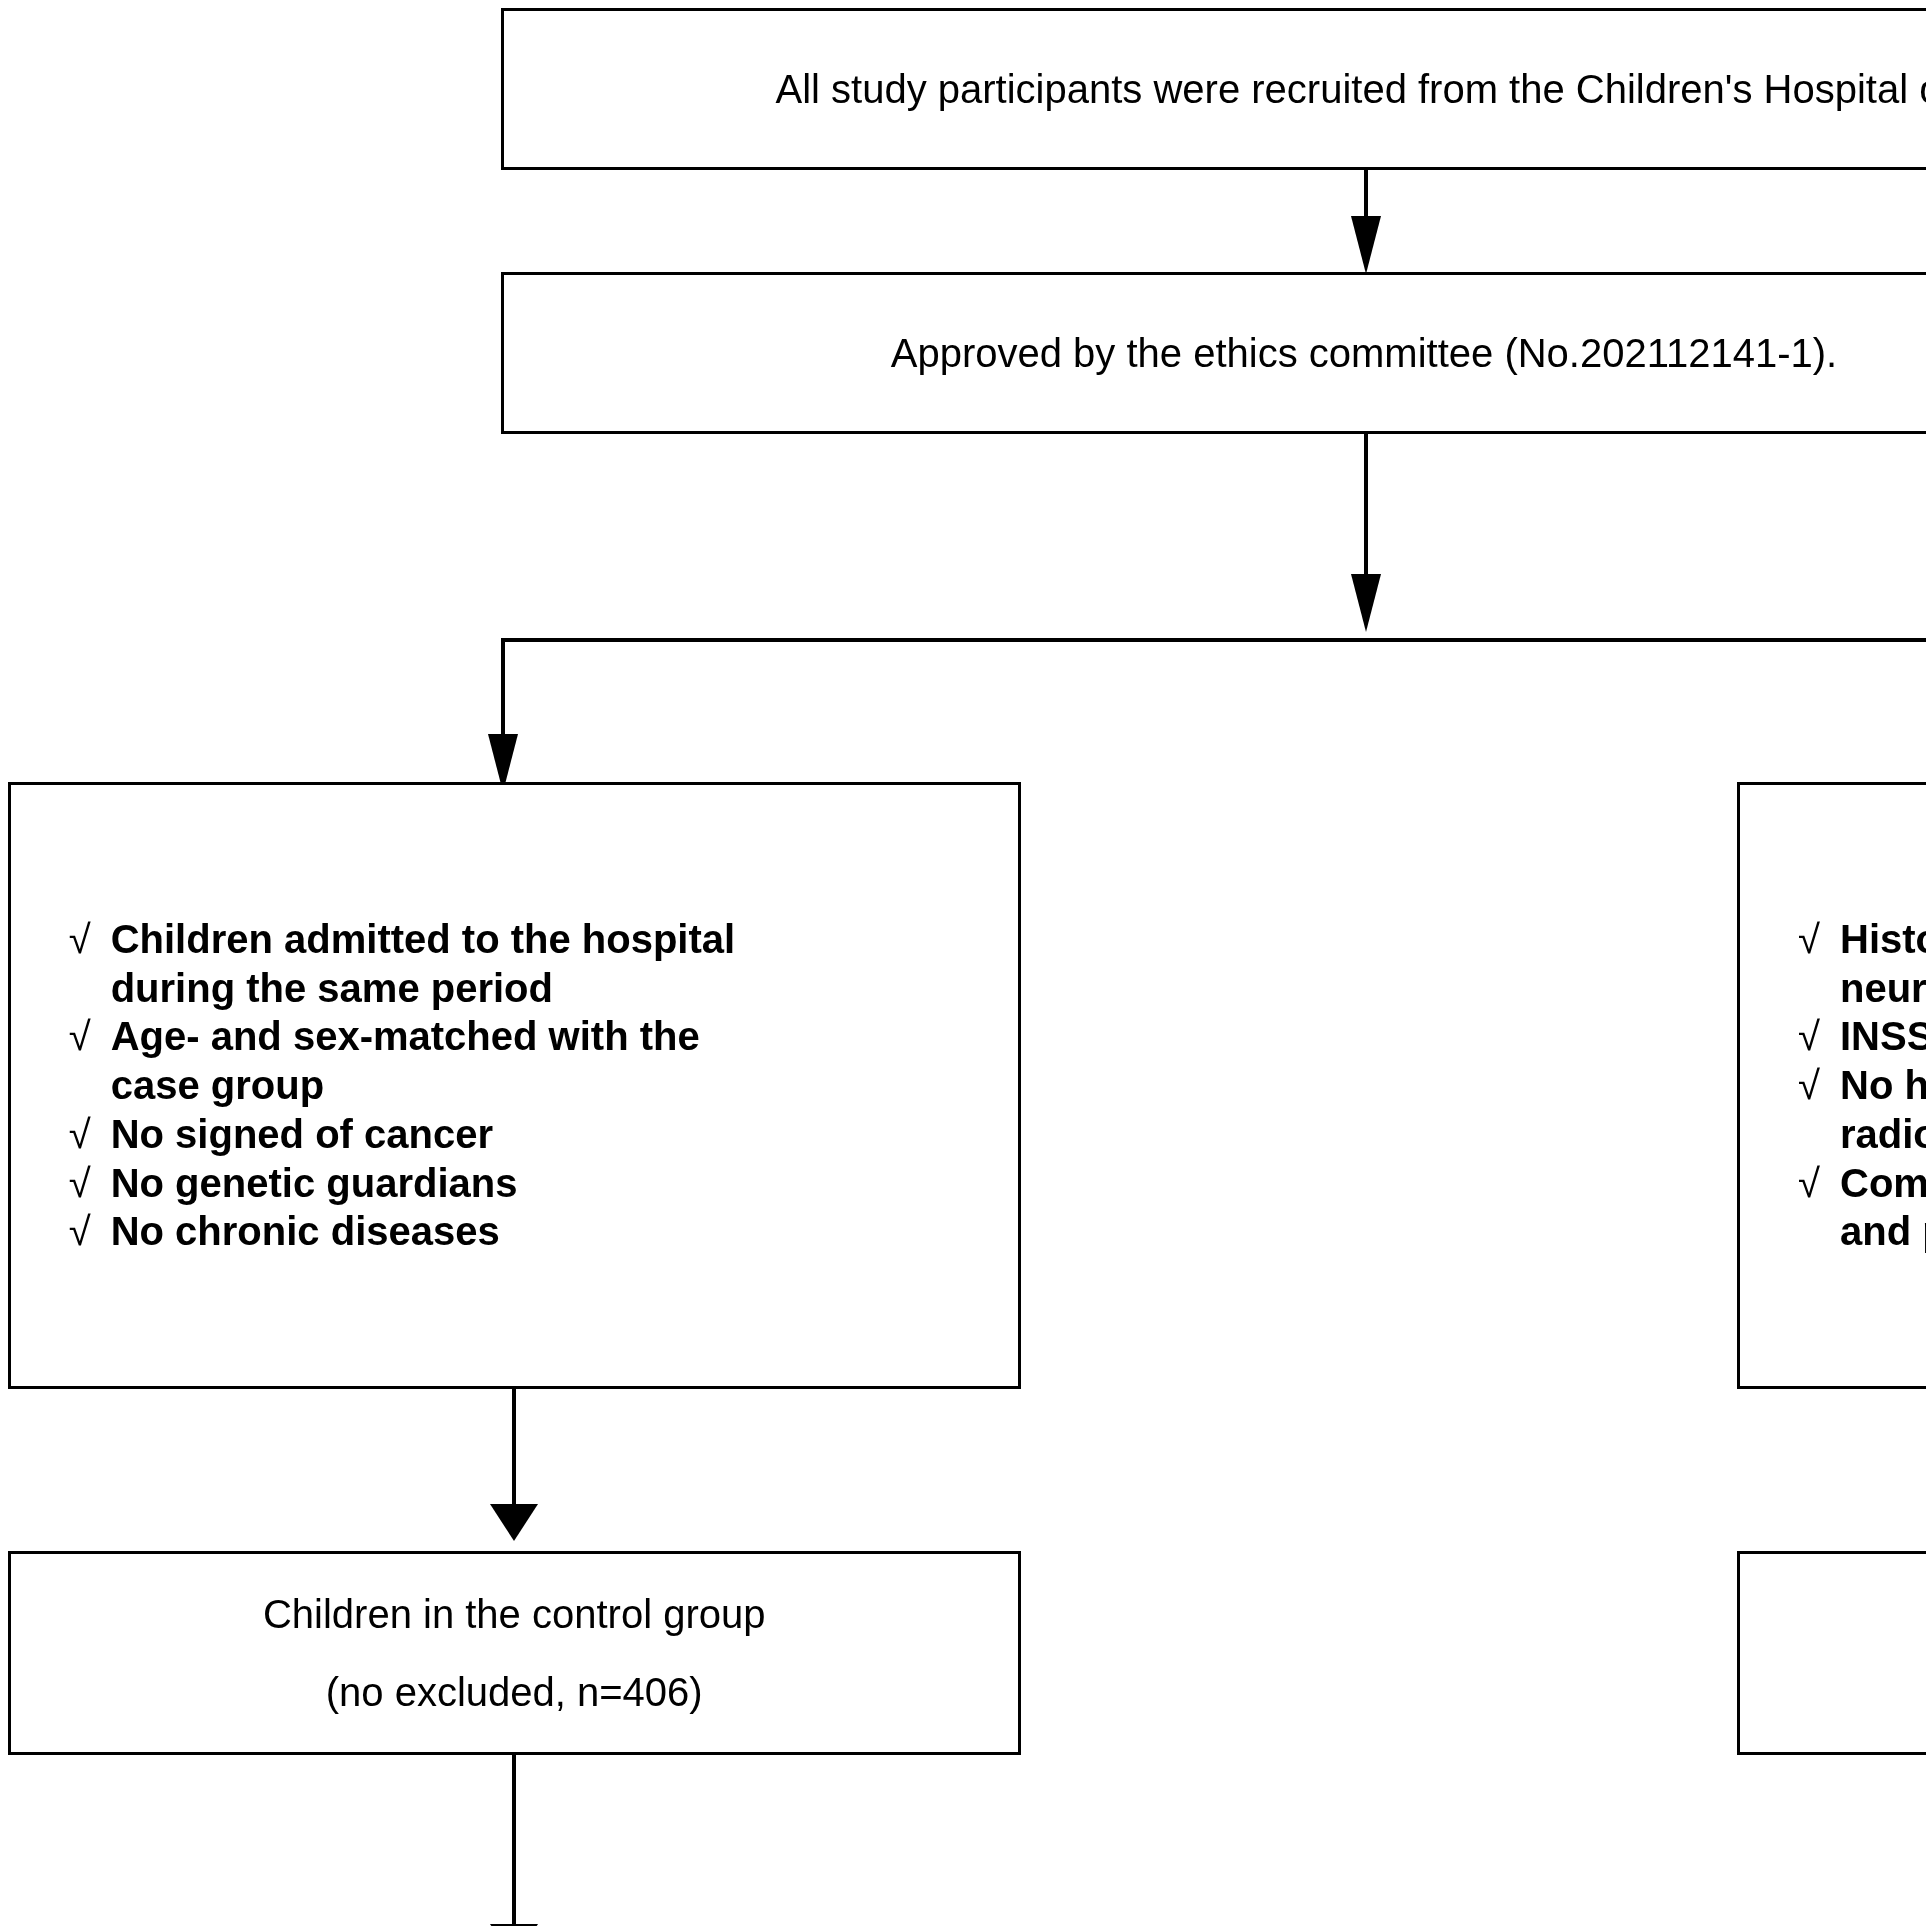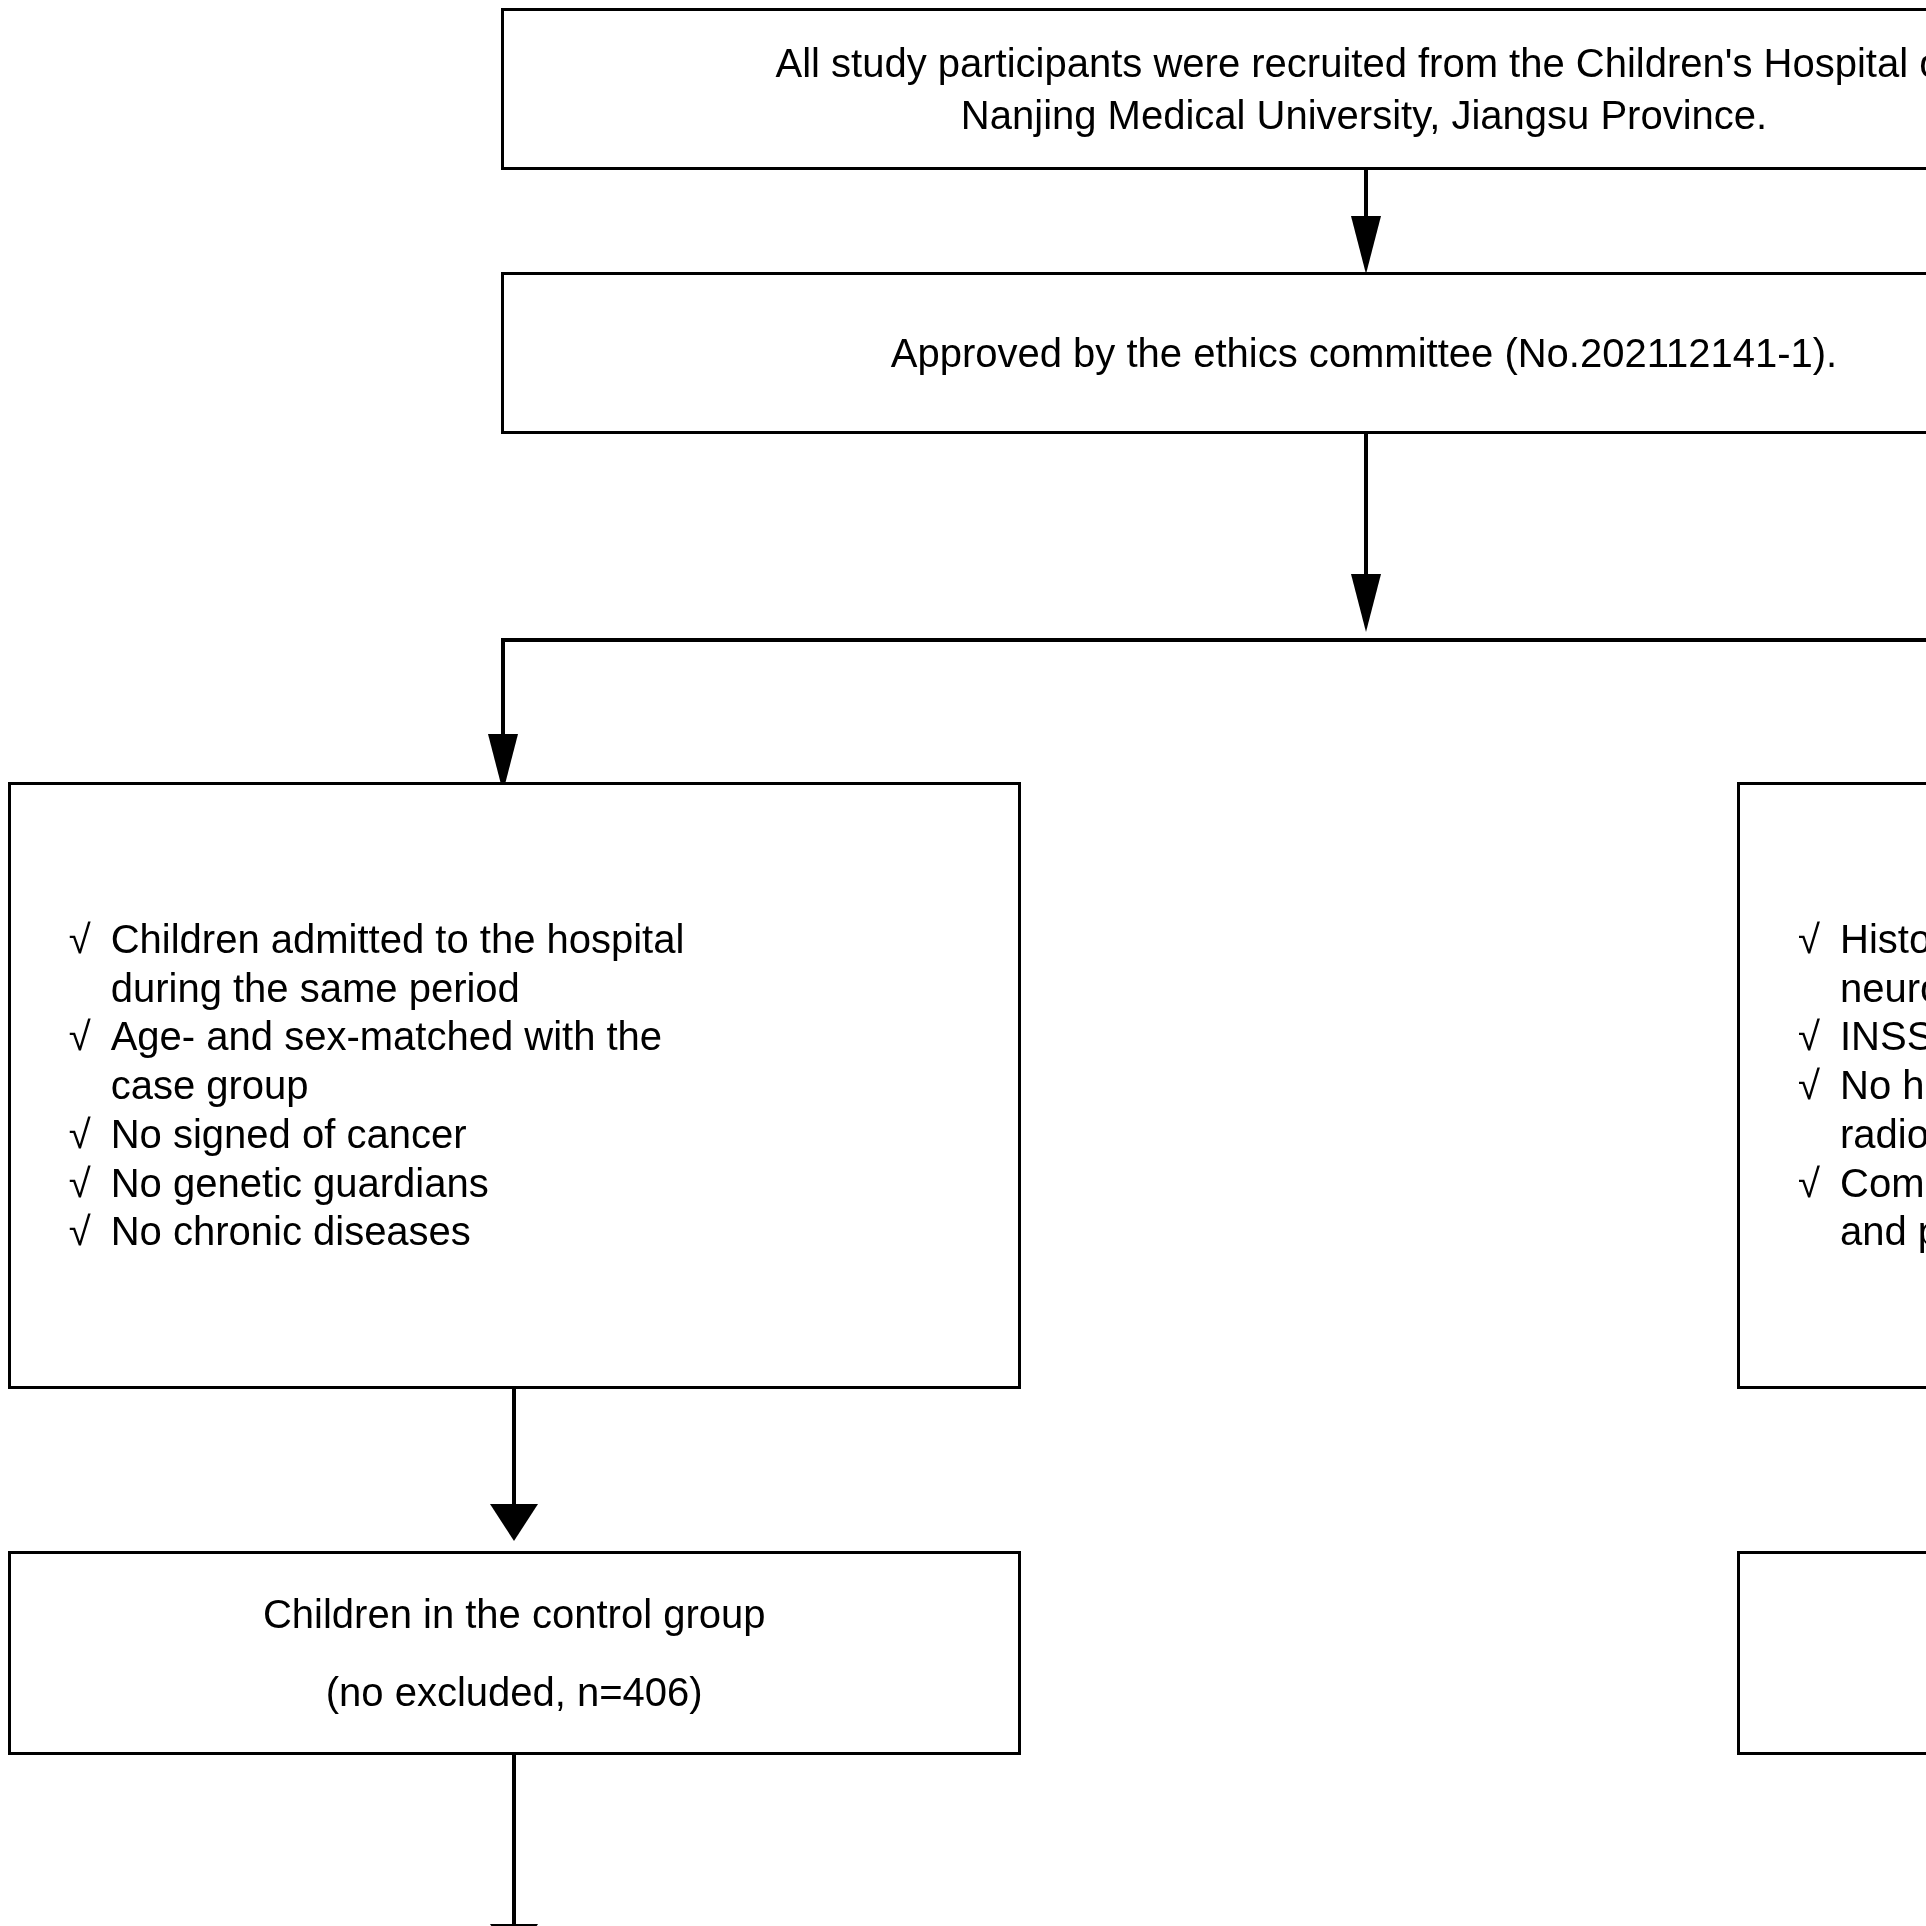--- a/index.html
+++ b/index.html
@@ -52,20 +52,21 @@
     flex:0 0 auto;
     width:42px;
     font-size:40px;
     line-height:1.22;
   }
   .bullet-text{
     flex:1 1 auto;
     white-space:pre-line;
     font-size:40px;
     line-height:1.22;
+    font-weight:bold;
   }
 
   
   .vline{
     position:absolute;
     background:#000000;
     width:4.2px;
   }
   .hline{
     position:absolute;
@@ -86,21 +87,20 @@
     border-top-width:58px;
   }
 </style>
 </head>
 <body>
 
 <div id="canvas">
 
   <div class="box center" style="left:501px; top:7.7px; width:1726px; height:162px;">
     <div class="line">All study participants were recruited from the Children's Hospital of</div>
-    <div class="line">Nanjing Medical University, Jiangsu Province.</div>
   </div>
 
   <div class="vline" style="left:1364px; top:169px; height:60px;"></div>
   <div class="arrowhead thin" style="left:1351px; top:216px;"></div>
 
   <div class="box center" style="left:501px; top:272px; width:1726px; height:162px;">
     <div class="line">Approved by the ethics committee (No.202112141-1).</div>
   </div>
 
   <div class="vline" style="left:1364px; top:433px; height:154px;"></div>

